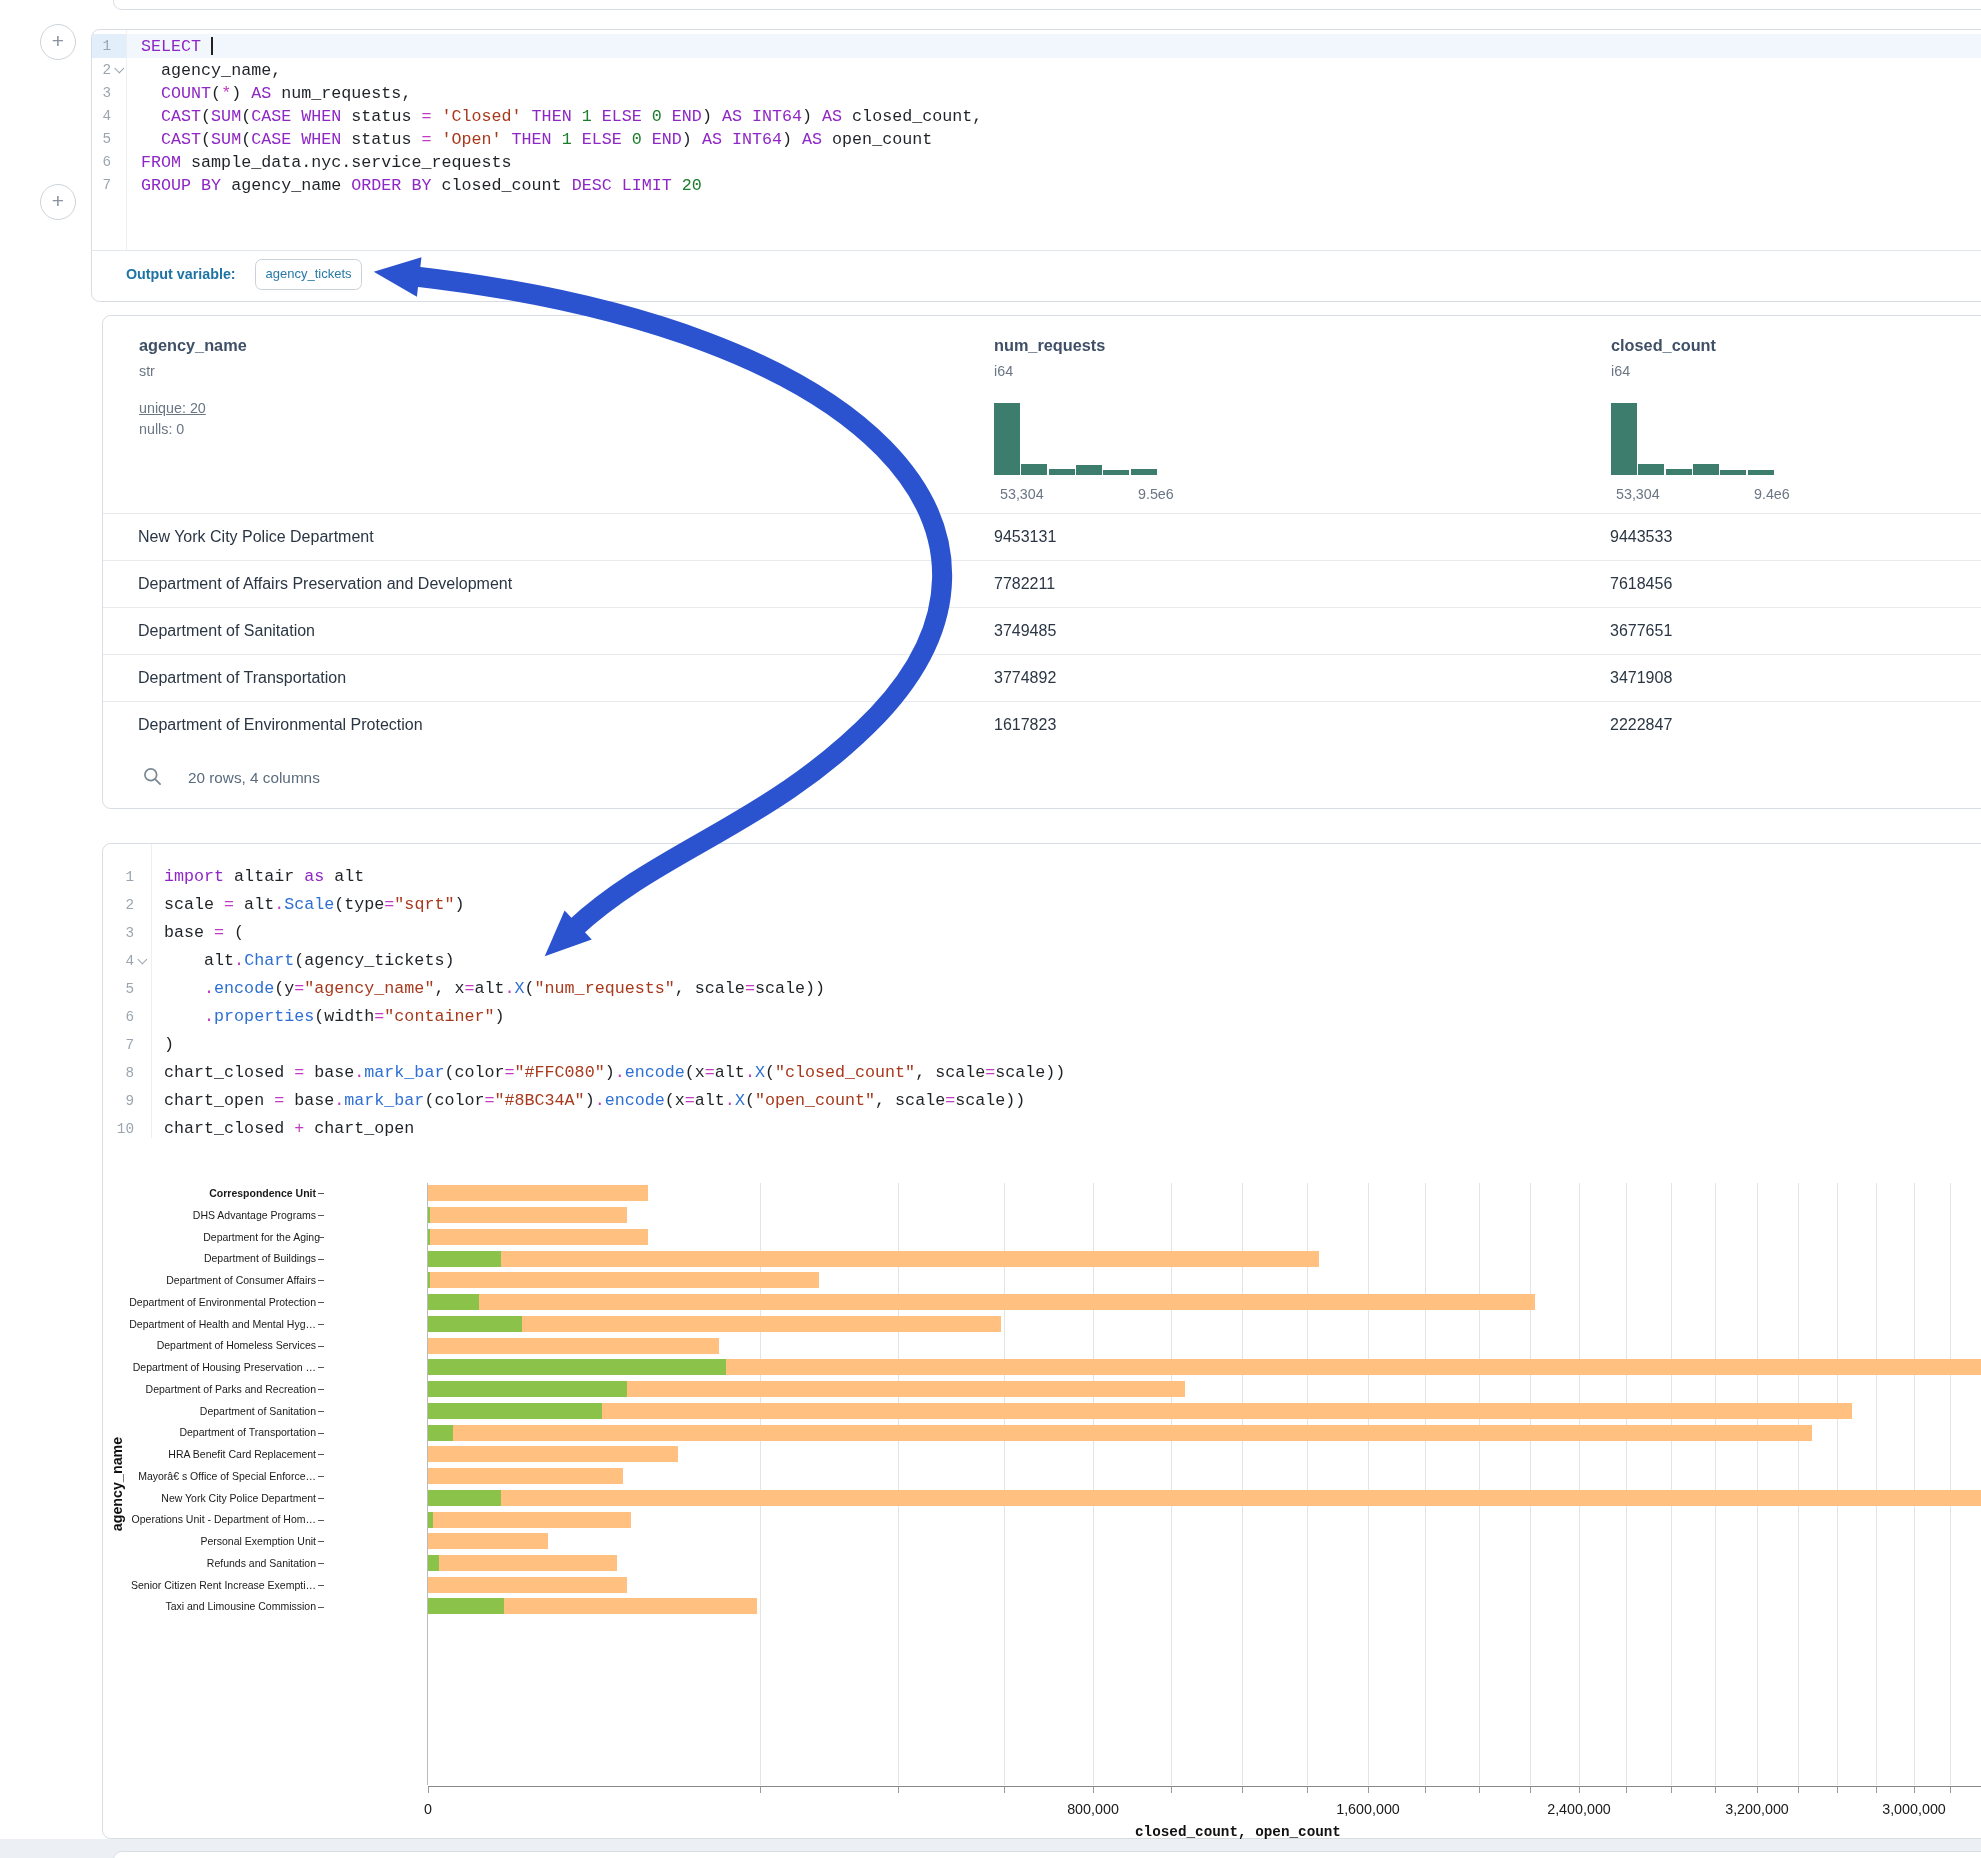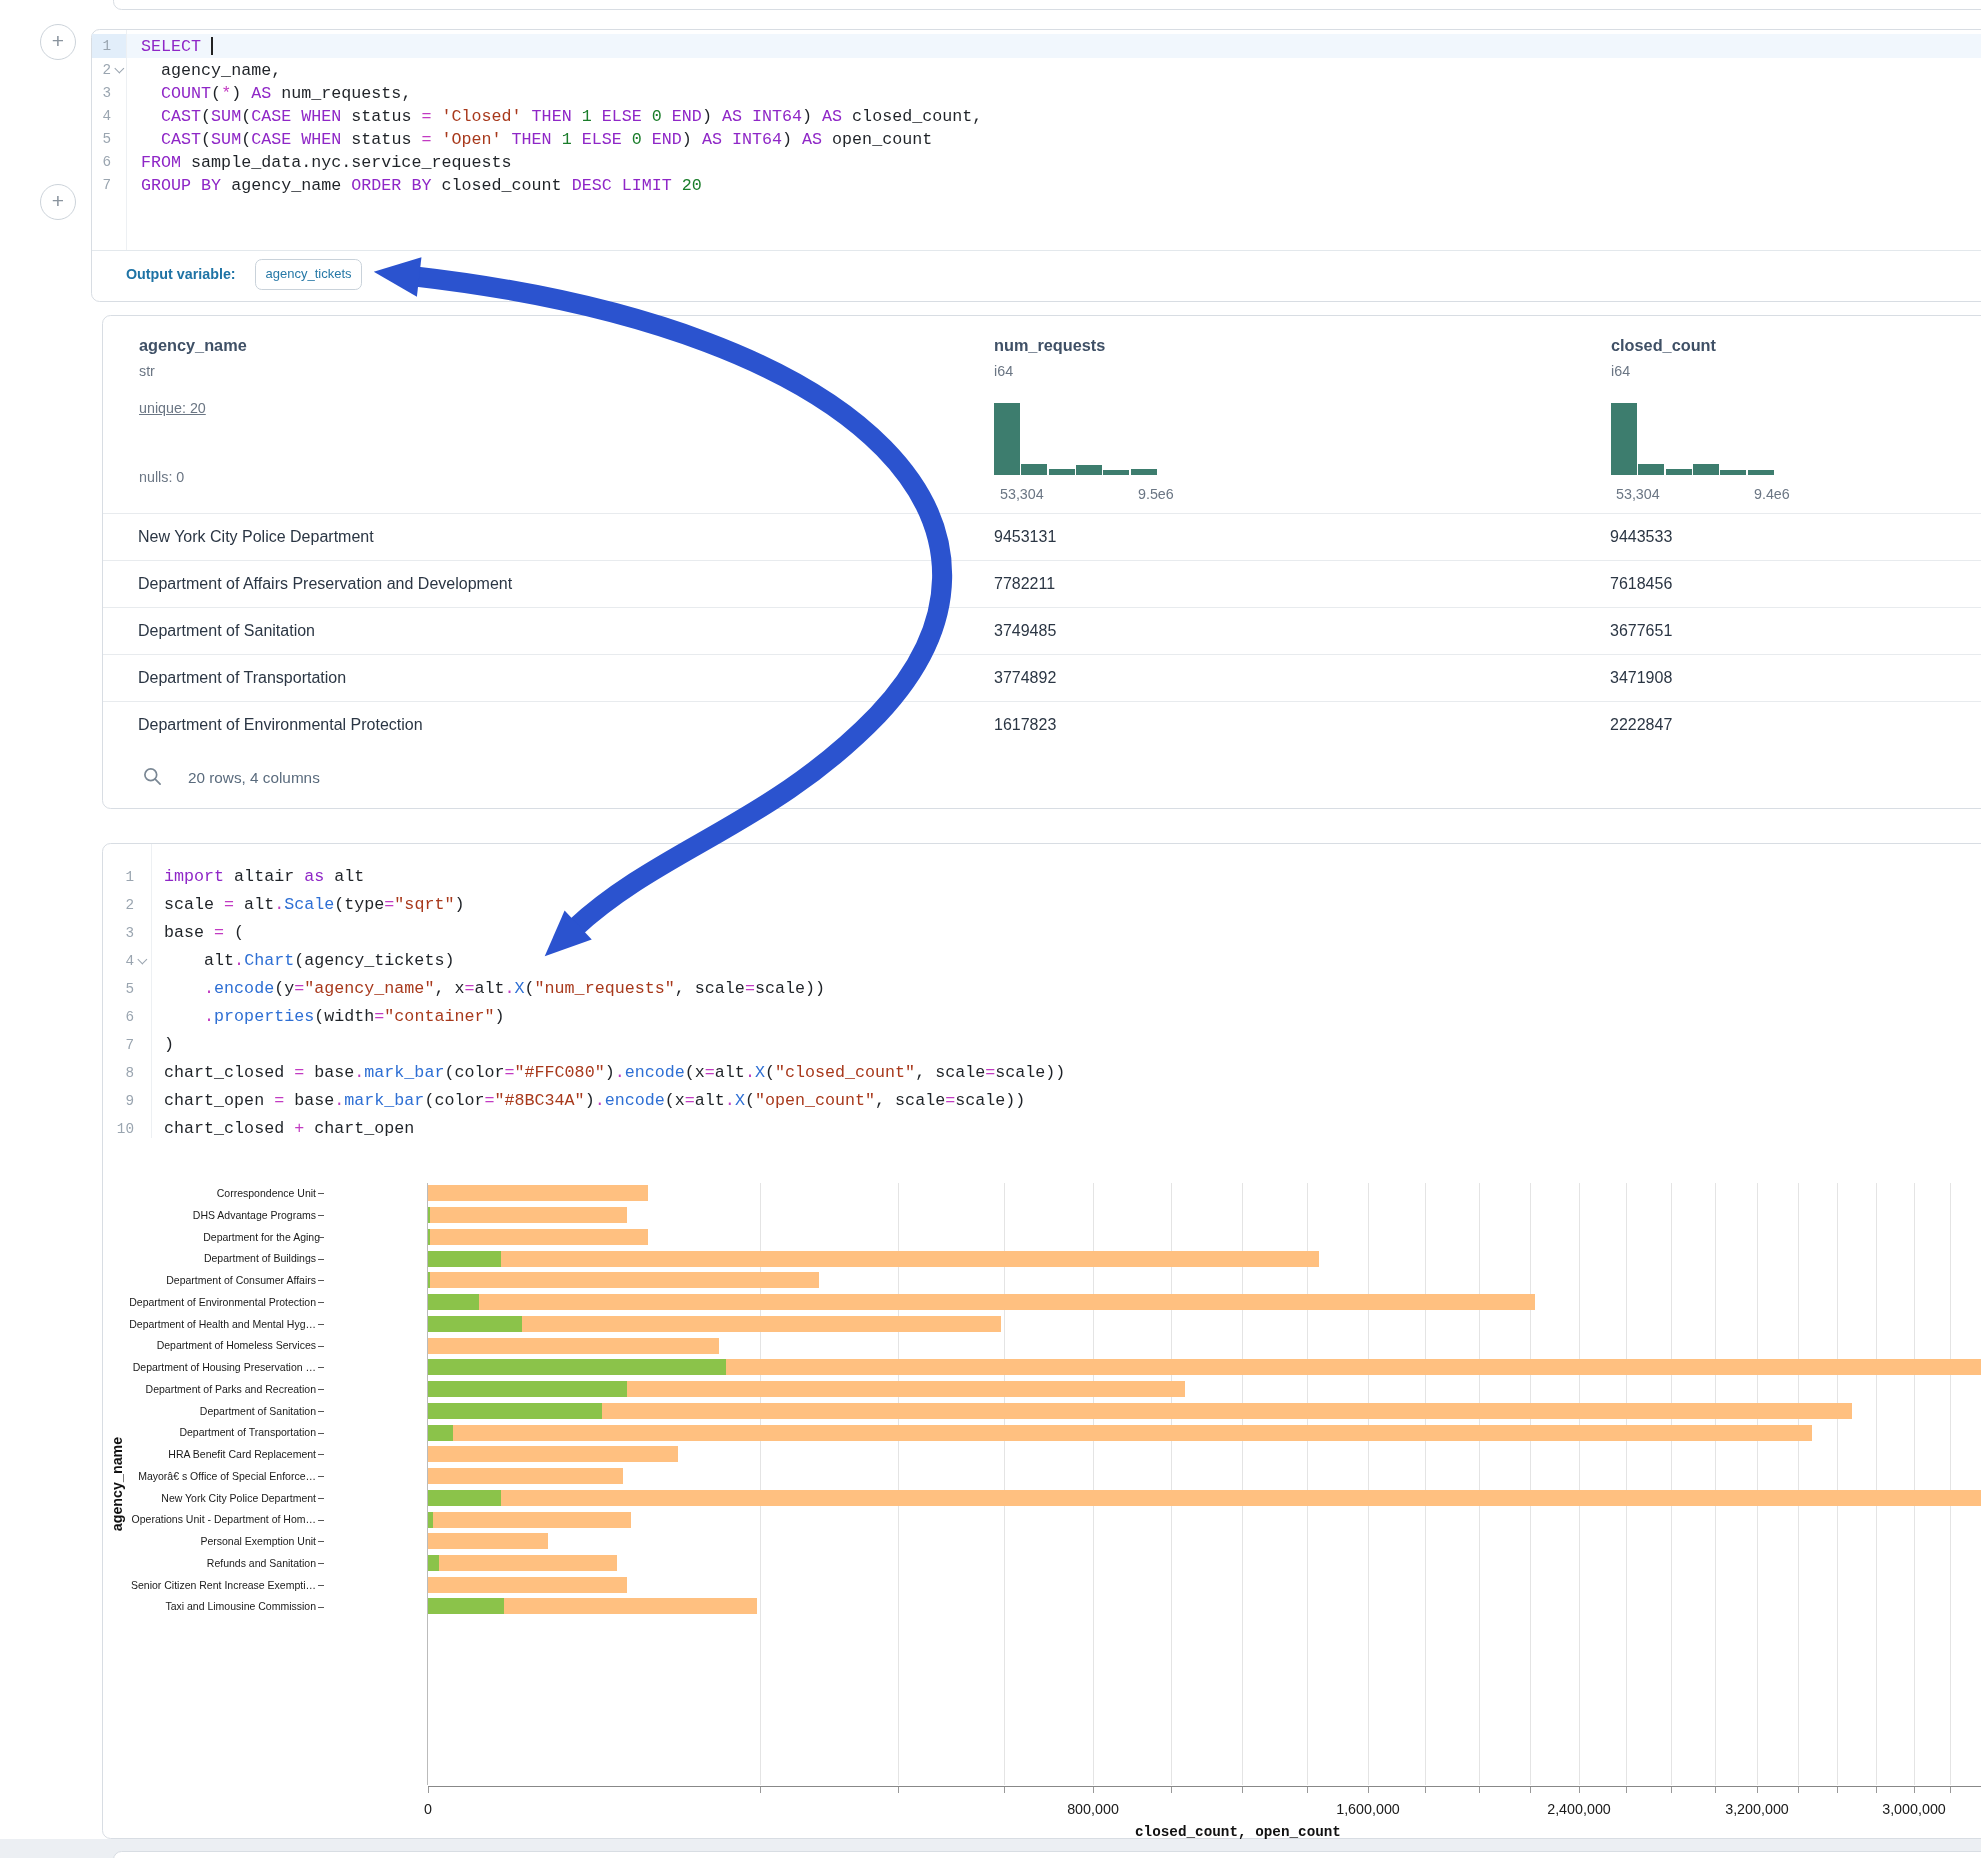--- a/index.html
+++ b/index.html
@@ -97,21 +97,21 @@
 <div id="output-label">Output variable:</div>
 <div id="output-chip">
   <span>agency_tickets</span>
 </div>
 
 <div class="card" style="left:102px;top:315px;width:1891px;height:492px;"></div>
 <div id="table-head">
     <div class="col-head" style="left: 139px; top: 336px;">agency_name</div>
     <div class="col-type" style="left: 139px; top: 363px;">str</div>
     <div class="col-stat" style="left: 139px; top: 400px; text-decoration: underline;">unique: 20</div>
-    <div class="col-stat" style="left: 139px; top: 421px; margin-top: 48px;">nulls: 0</div>
+    <div class="col-stat" style="left: 139px; top: 421px;">nulls: 0</div>
     <div class="col-head" style="left: 994px; top: 336px;">num_requests</div>
     <div class="col-type" style="left: 994px; top: 363px;">i64</div>
     <div class="hist" style="left: 994px; top: 403px;">
       <div style="left: 0px; width: 26px; height: 72px; background: rgb(61, 125, 110);"></div>
       <div style="left: 27px; width: 26px; height: 10.8px; background: rgb(61, 125, 110);"></div>
       <div style="left: 55px; width: 26px; height: 5.7px; background: rgb(61, 125, 110);"></div>
       <div style="left: 82px; width: 26px; height: 10px; background: rgb(61, 125, 110);"></div>
       <div style="left: 109px; width: 26px; height: 5px; background: rgb(61, 125, 110);"></div>
       <div style="left: 137px; width: 26px; height: 5.7px; background: rgb(61, 125, 110);"></div>
     </div>
@@ -232,21 +232,21 @@
     <div class="xtick" style="left: 1914px;"></div>
     <div class="gridline" style="left: 1950px;"></div>
     <div class="xtick" style="left: 1950px;"></div>
     <div class="xtick" style="left: 428px;"></div>
     <div class="xlab" style="left: 428px;">0</div>
     <div class="xlab" style="left: 1093px;">800,000</div>
     <div class="xlab" style="left: 1368px;">1,600,000</div>
     <div class="xlab" style="left: 1579px;">2,400,000</div>
     <div class="xlab" style="left: 1757px;">3,200,000</div>
     <div class="xlab" style="left: 1914px;">3,000,000</div>
-    <div class="ylab" style="left: 1px; top: 1187px;">Correspondence Unit</div>
+    <div class="ylab" style="left: 1px; top: 1187px; font-weight: bold;">Correspondence Unit</div>
     <div class="ytick" style="top: 1193px;"></div>
     <div class="bar" style="left: 428px; top: 1185px; width: 220px; background: rgb(255, 192, 128);"></div>
     <div class="ylab" style="left: 1px; top: 1209px;">DHS Advantage Programs</div>
     <div class="ytick" style="top: 1215px;"></div>
     <div class="bar" style="left: 428px; top: 1207px; width: 199px; background: rgb(255, 192, 128);"></div>
     <div class="bar" style="left: 428px; top: 1207px; width: 2.3px; background: rgb(139, 195, 74);"></div>
     <div class="ylab" style="left: 5px; top: 1231px;">Department for the Aging</div>
     <div class="ytick" style="top: 1237px;"></div>
     <div class="bar" style="left: 428px; top: 1229px; width: 220px; background: rgb(255, 192, 128);"></div>
     <div class="bar" style="left: 428px; top: 1229px; width: 2.3px; background: rgb(139, 195, 74);"></div>

